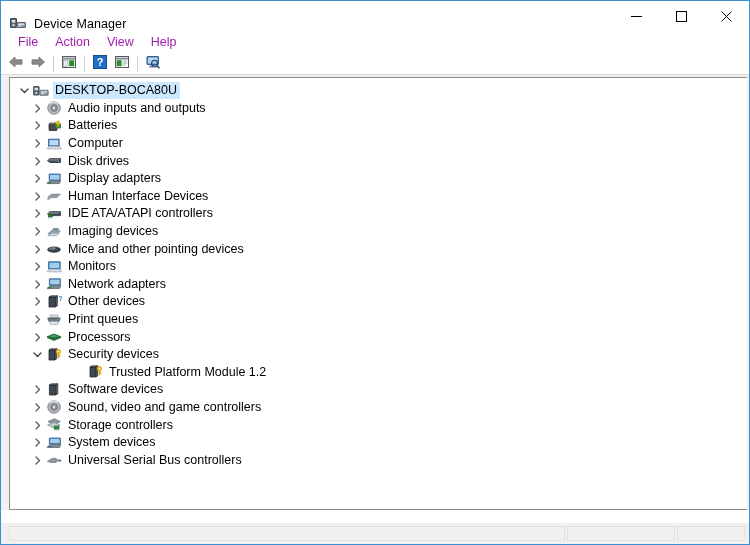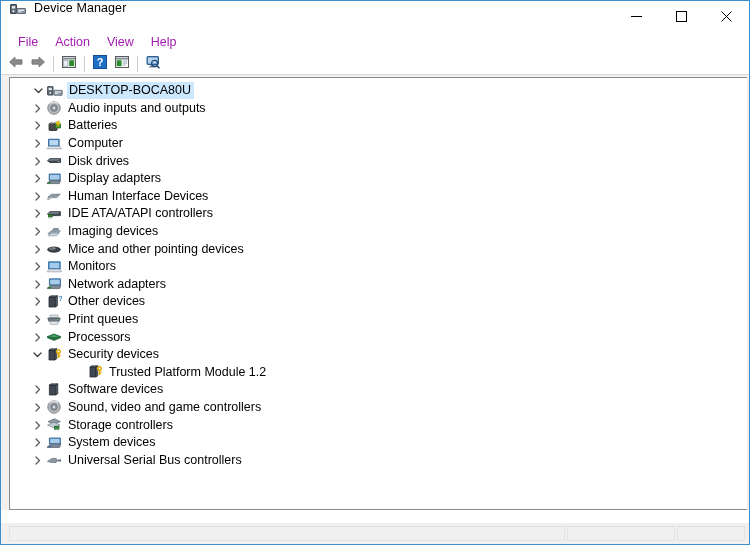--- a/index.html
+++ b/index.html
@@ -21,21 +21,21 @@
     border: 1px solid #3a8fd1;
     overflow: hidden;
   }
 
   
   #titlebar {
     position: relative;
     height: 30px;
     background: #ffffff;
     display: flex;
-    align-items: flex-start;
+    align-items: flex-end;
   }
   #app-icon {
     width: 16px;
     height: 16px;
     margin-left: 9px;
     margin-right: 8px;
     flex: 0 0 auto;
   }
   #title-text {
     font-size: 12.5px;
@@ -150,21 +150,21 @@
   }
   .row .lbl {
     font-size: 12.5px;
     color: #000000;
     padding: 1px 3px 2px 2px;
     line-height: 14px;
   }
   .row.selected .lbl {
     background: #cce8ff;
   }
-  .depth0 { padding-left: 6px; margin-left: 14px; }
+  .depth0 { padding-left: 6px; }
   .depth1 { padding-left: 19px; }
   .depth2 { padding-left: 60px; }
   .depth2 .twisty { visibility: hidden; }
 
   
   #statusbar {
     position: absolute;
     left: 0;
     right: 0;
     bottom: 0;

